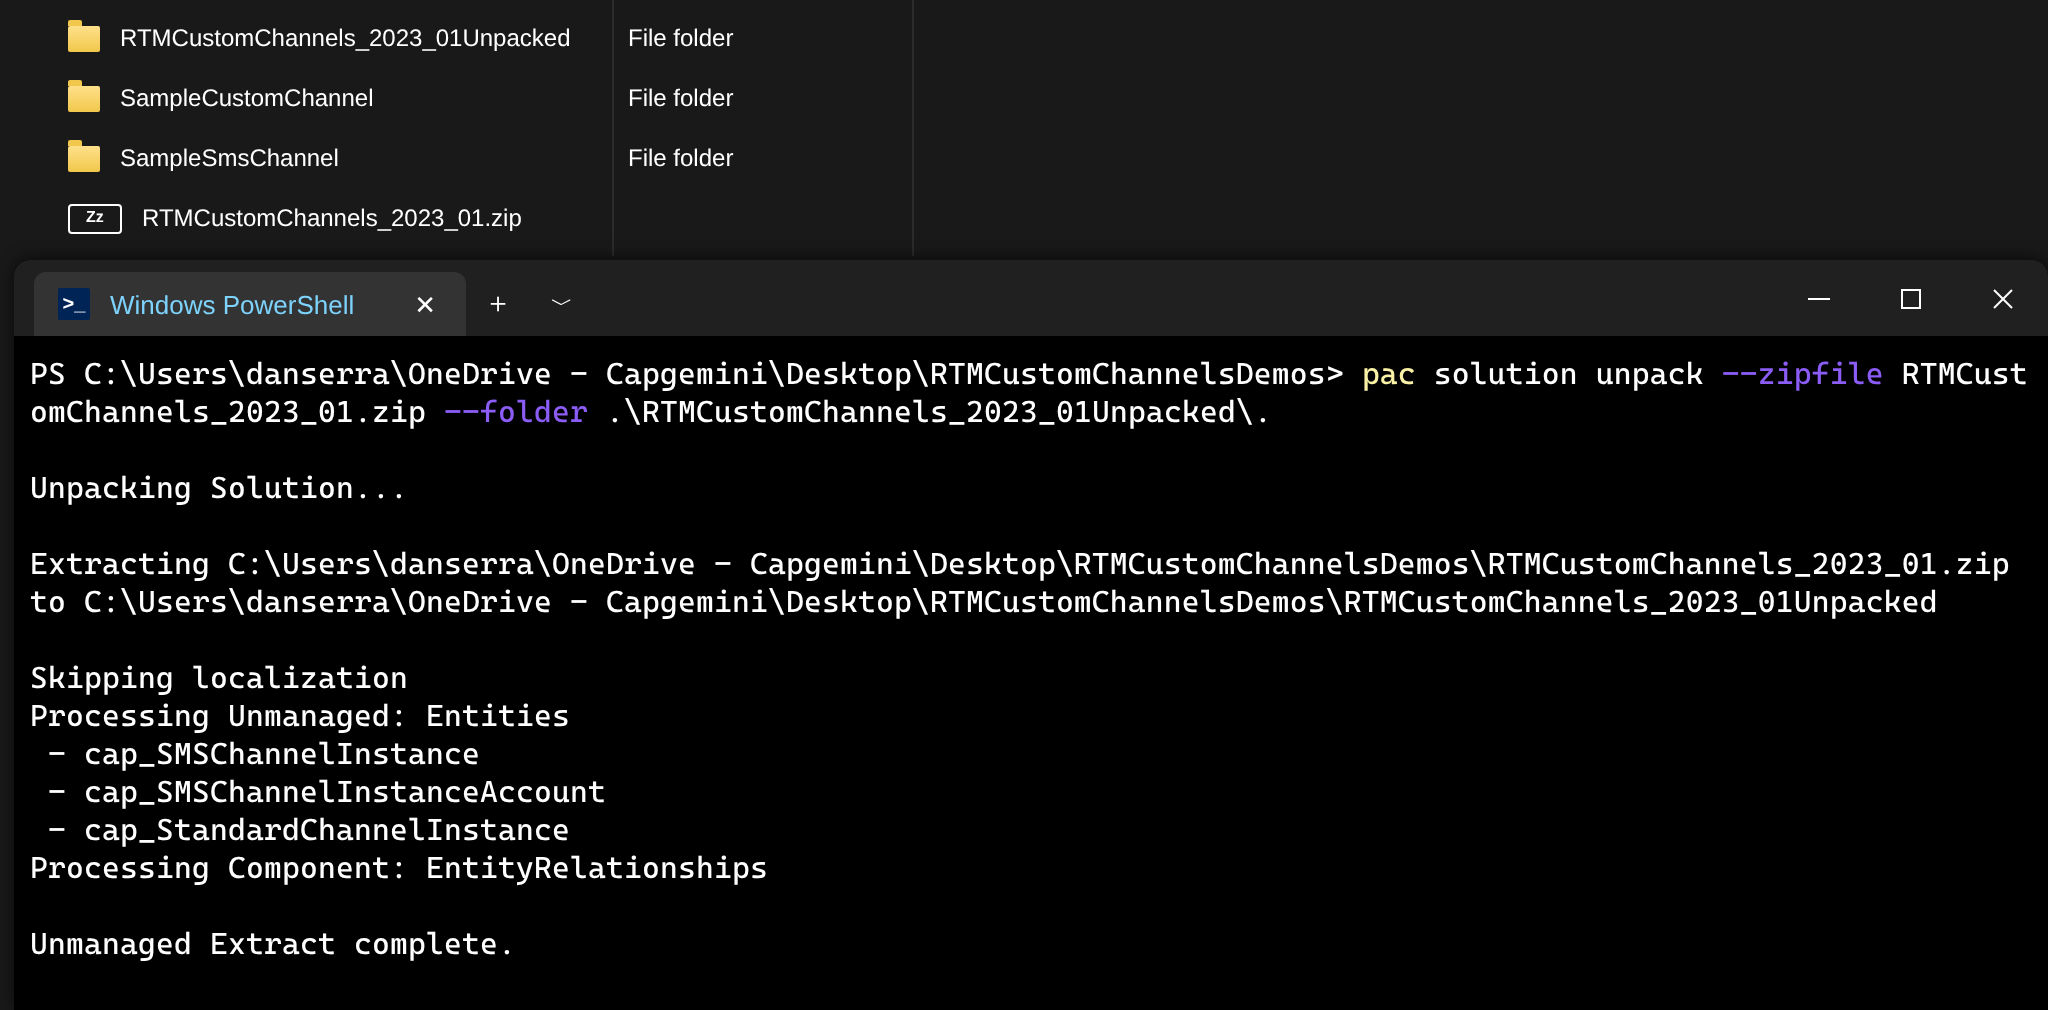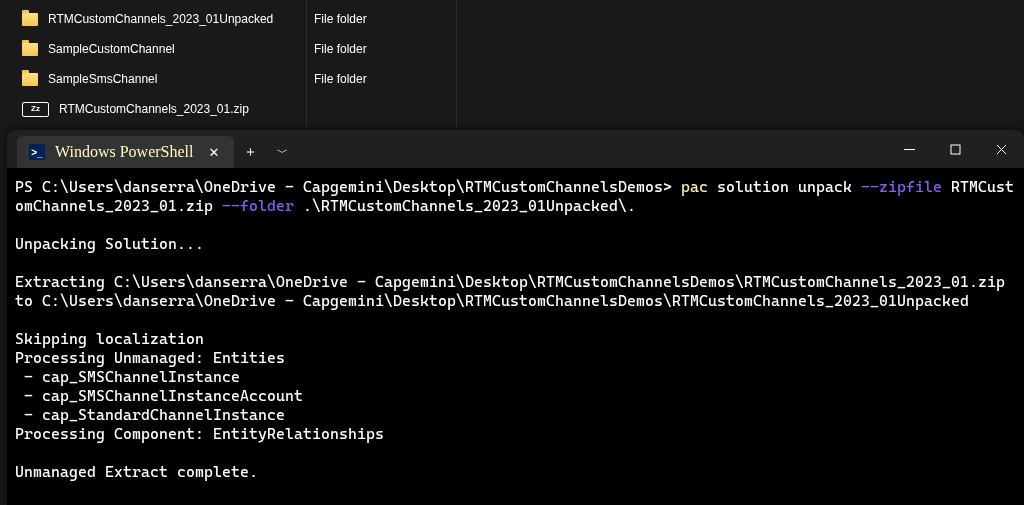--- a/index.html
+++ b/index.html
@@ -23,20 +23,21 @@
     align-items: center;
     height: 30px;
     font-size: 12px;
     color: #ffffff;
   }
   .file-row .name-cell {
     display: flex;
     align-items: center;
     gap: 10px;
     padding-left: 22px;
+    margin-left: 12px;
   }
   .file-row .type-cell {
     padding-left: 6px;
     color: #ffffff;
   }
   .folder-icon {
     width: 16px; height: 13px;
     background: linear-gradient(#ffe08a 0%, #f1c84c 100%);
     border-radius: 1px;
     position: relative;
@@ -105,24 +106,23 @@
     background: #012456;
     display: flex;
     align-items: center;
     justify-content: center;
     font-size: 10px;
     font-weight: bold;
     color: #ffffff;
     border-radius: 1px;
   }
   .tab-title {
-    font-size: 16px;
-    color: #fef9c3;
+    font-size: 13px;
+    color: #7dd3fc;
     flex: 1;
-    font-family: Liberation Serif, serif;
   }
   .tab-close {
     font-size: 13px;
     color: #ffffff;
     padding: 2px 5px;
     cursor: pointer;
   }
   .tab-controls {
     display: flex;
     align-items: center;

